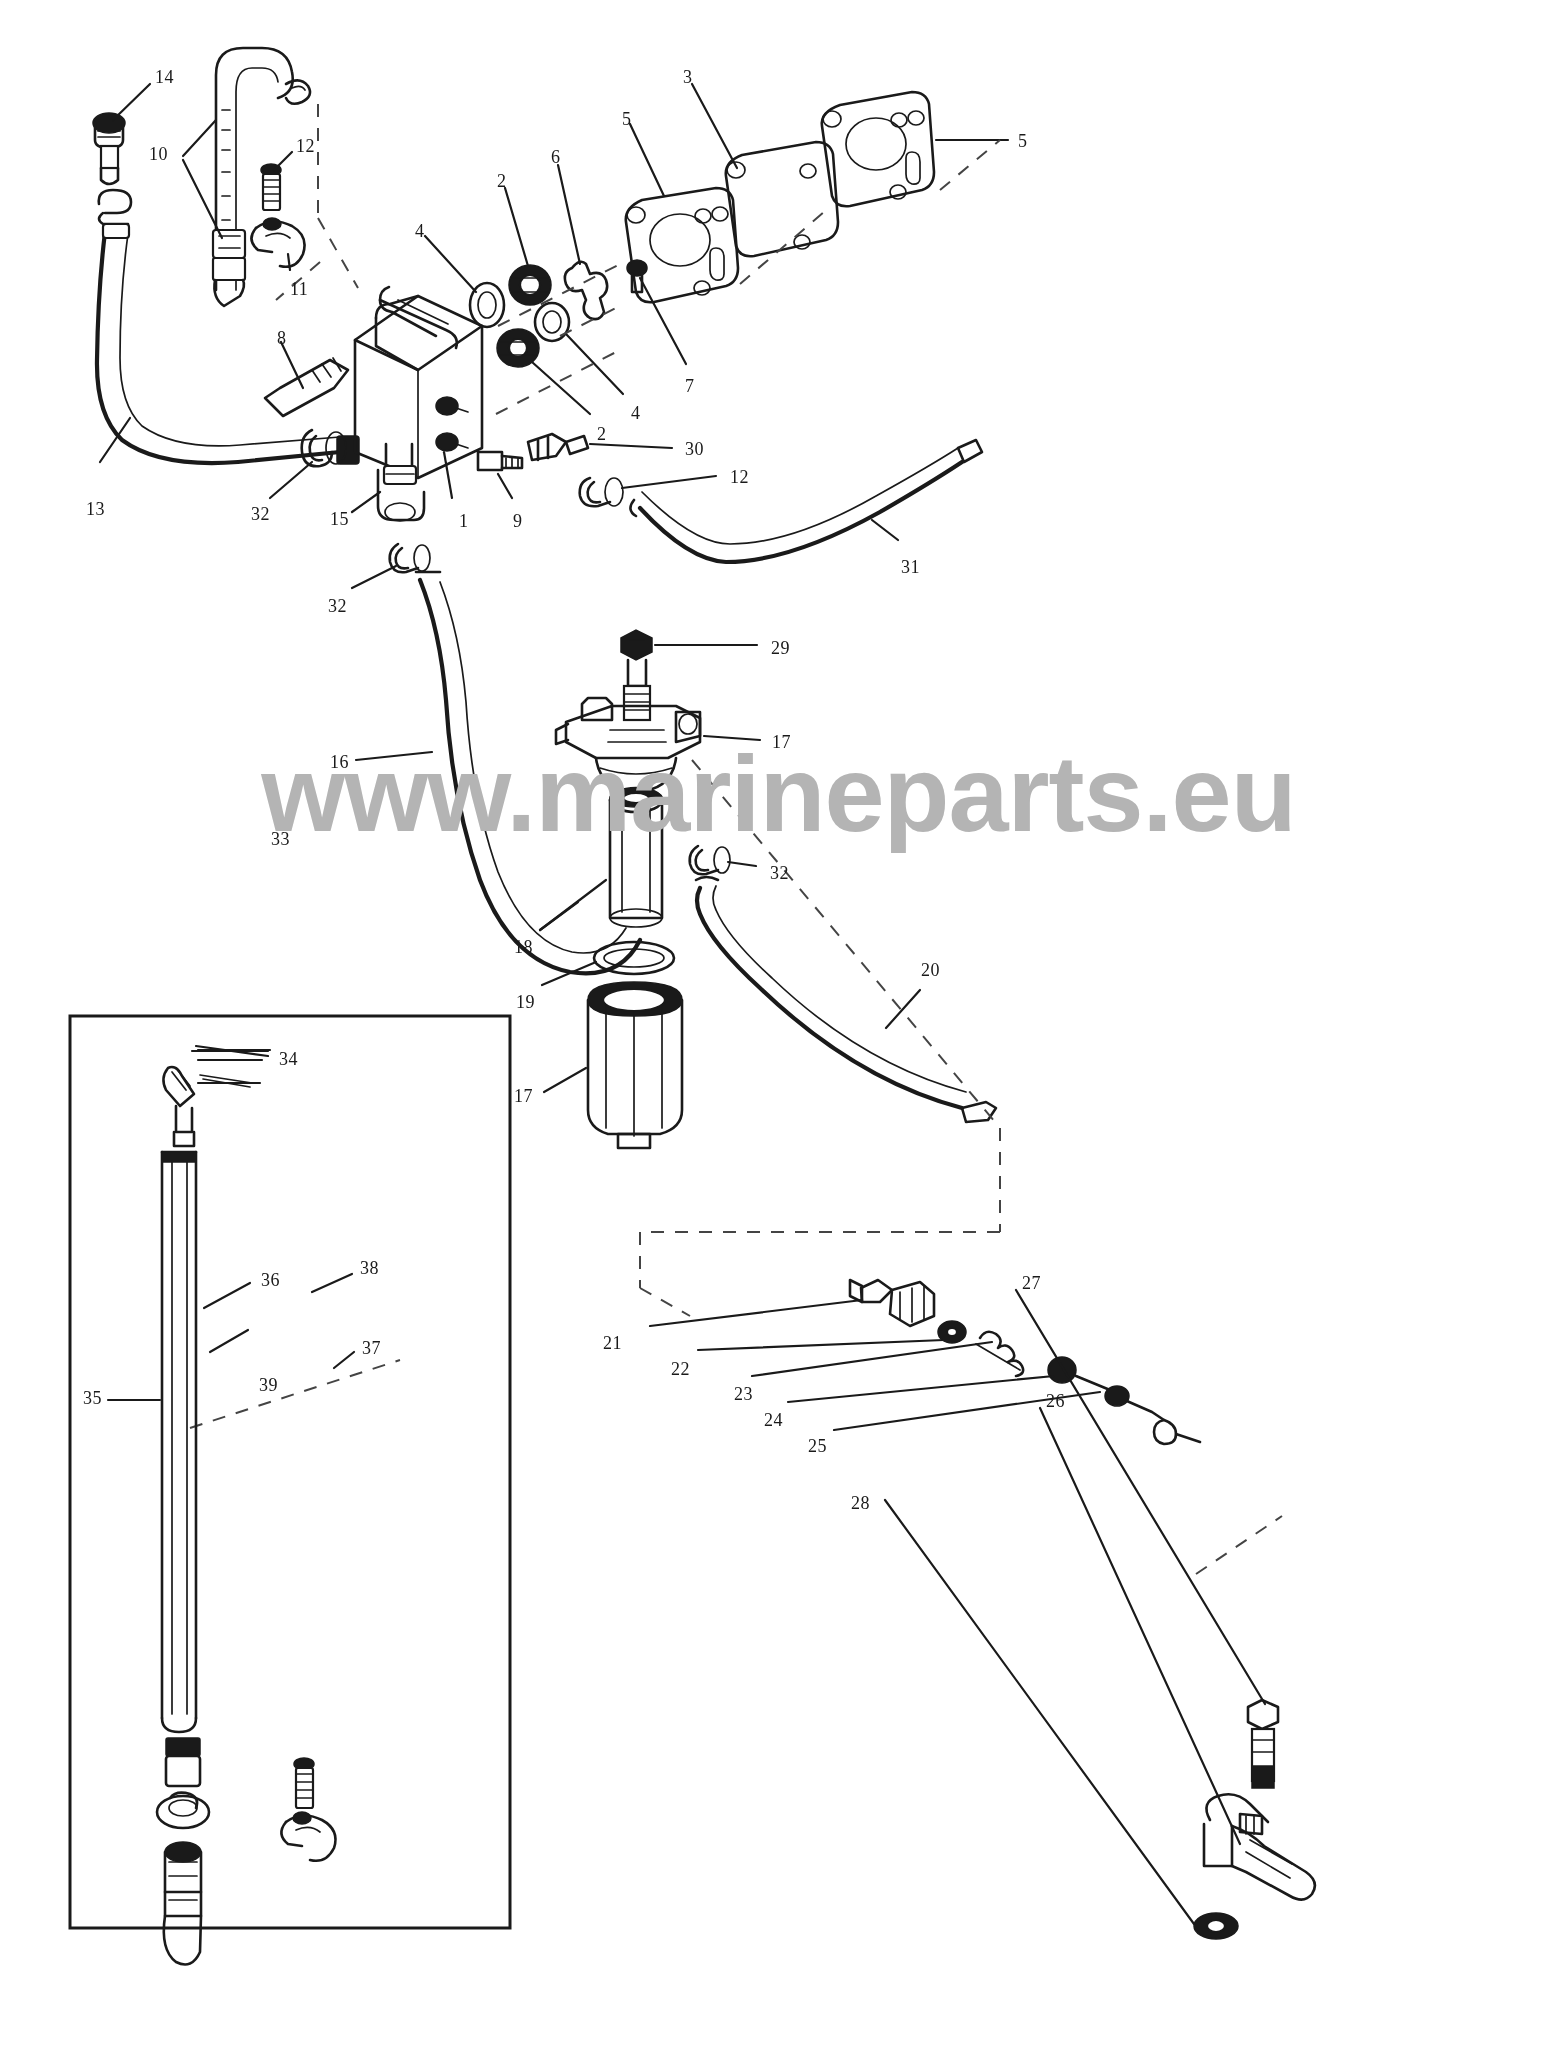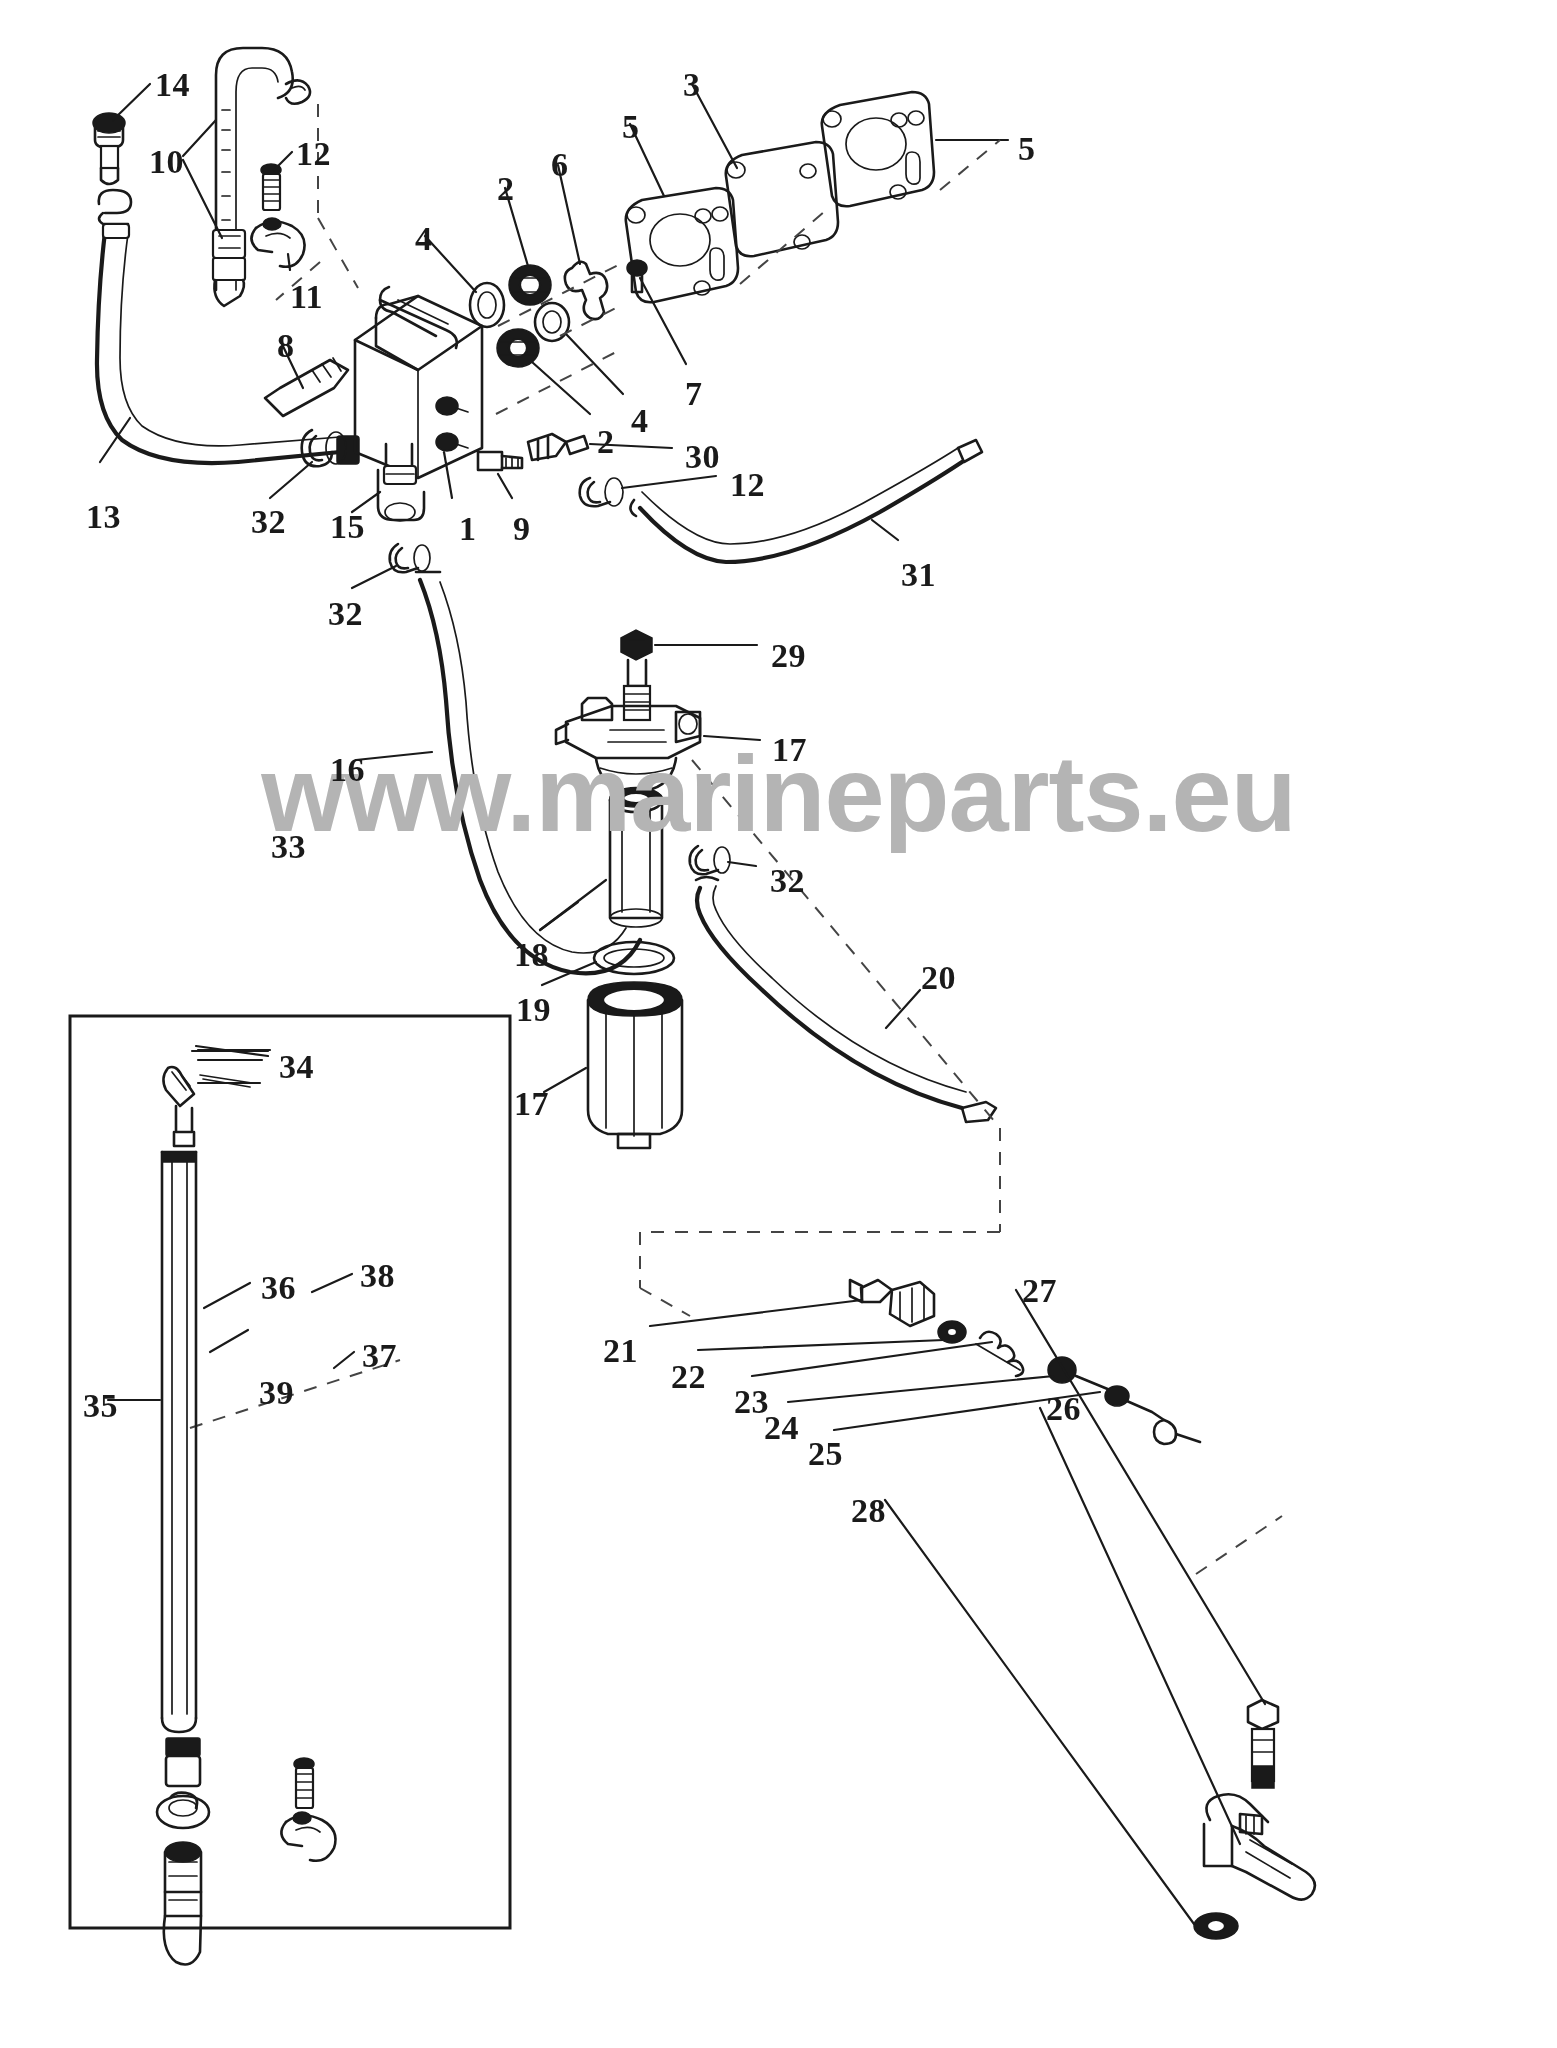--- a/index.html
+++ b/index.html
@@ -19,22 +19,22 @@
   }
   #diagram-svg {
     position: absolute;
     left: 0; top: 0;
     width: 1557px;
     height: 2048px;
   }
   .callout {
     position: absolute;
     font-family: "Liberation Serif", serif;
-    font-weight: 700;
-    font-size: 34px;
+    font-weight: 400;
+    font-size: 18px;
     color: #1a1a1a;
     line-height: 1;
     letter-spacing: 0.5px;
     white-space: nowrap;
     user-select: none;
   }
   #watermark {
     position: absolute;
     left: 0;
     top: 731px;

